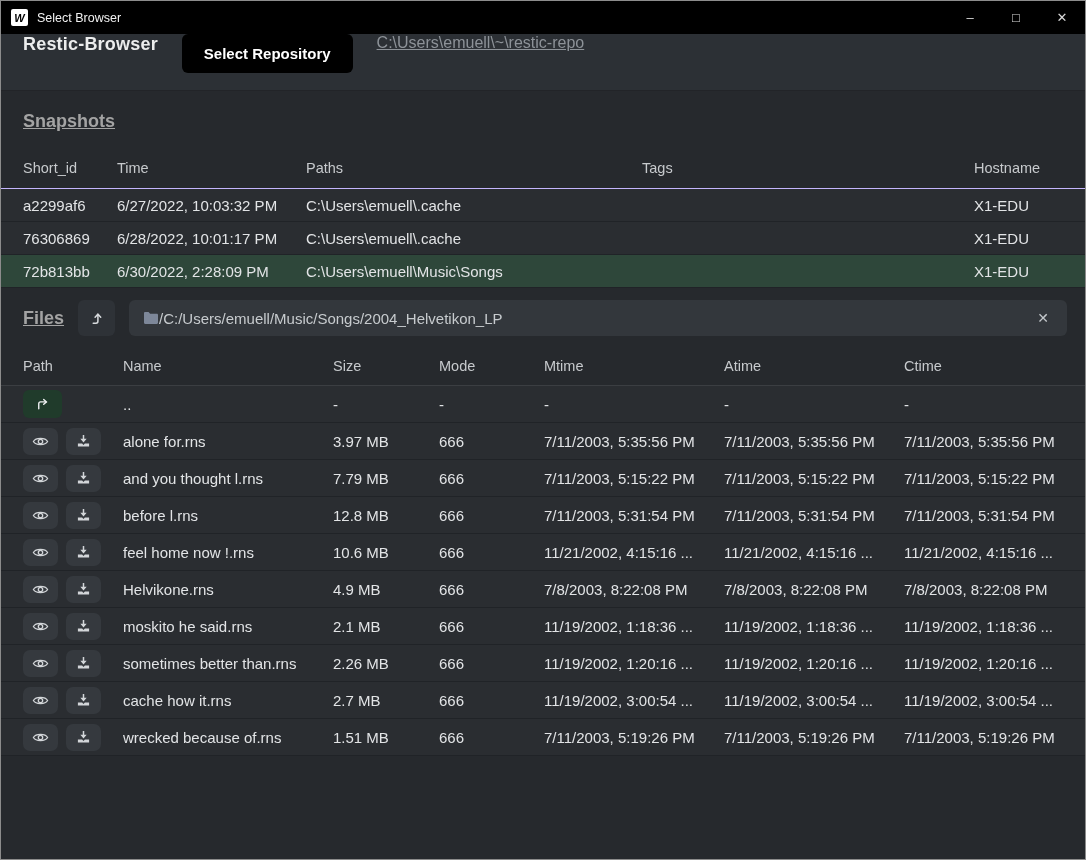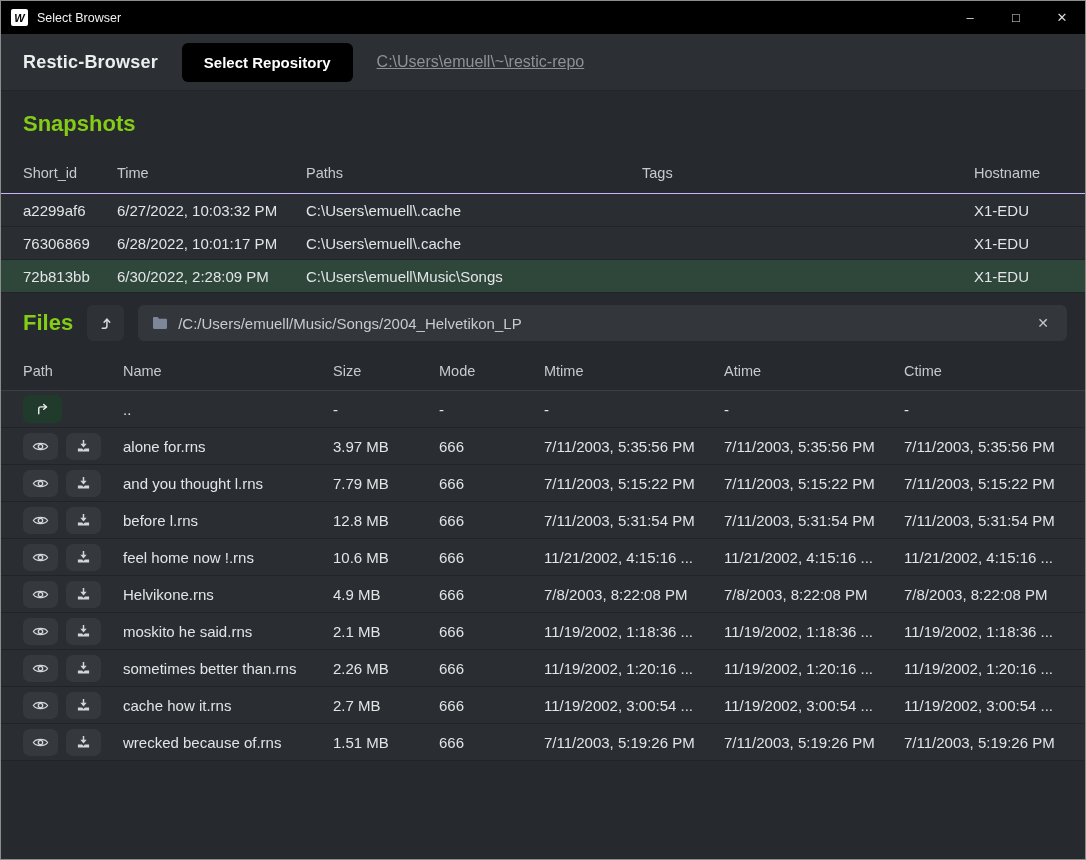--- a/index.html
+++ b/index.html
@@ -25,34 +25,34 @@
   }
   .window-title { font-size:12.5px; color:#f2f2f2; }
   .titlebar-spacer { flex:1; }
   .win-btn {
     width:46px; height:33px; display:flex; align-items:center; justify-content:center;
     color:#d9d9d9; font-size:13px; cursor:default;
   }
 
   
   .topbar {
-    height:57px; background:#2c3035; display:flex; align-items:center;
+    height:57px; background:#2c3035; display:flex; align-items:flex-start;
     padding:0 22px; gap:24px;
     border-bottom:1px solid #222428;
   }
   .app-title { font-size:18px; font-weight:bold; color:#eceded; letter-spacing:0.2px; }
   .select-repo-btn {
     background:#000000; color:#fff; font-weight:bold; font-size:15px;
     border:none; border-radius:6px; padding:11px 22px; cursor:pointer;
     font-family:inherit;
   }
   .repo-path { font-size:16px; color:#8d9298;text-decoration:underline; }
 
   
-  .section-title { font-size:22px; font-weight:bold; color:#84cc16; }
+  .section-title { font-size:18px; font-weight:bold; color:#a3a3a3;text-decoration:underline; }
   .snapshots-title { margin:20px 22px 16px 22px; }
 
   
   .thead { color:#c7cacd; font-size:14.5px; }
   .snap-grid {
     display:grid; grid-template-columns:94px 189px 336px 332px 1fr;
     padding:0 22px; align-items:center;
   }
   .snap-thead { height:41px; border-bottom:1px solid #c4b5fd; }
   .snap-row {
@@ -65,21 +65,21 @@
   
   .files-bar {
     display:flex; align-items:center; margin:11px 18px 0 22px; gap:14px; height:38px;
   }
   .up-btn {
     width:37px; height:36px; background:#2e3237; border:none; border-radius:6px;
     display:flex; align-items:center; justify-content:center; cursor:pointer;
   }
   .path-box {
     flex:1; height:36px; background:#33373c; border-radius:6px;
-    display:flex; align-items:center; padding:0 14px; gap:10px;
+    display:flex; align-items:center; padding:0 14px; 
   }
   .path-text { flex:1; font-size:15px; color:#c7cbce; white-space:nowrap; overflow:hidden; }
   .clear-btn {
     background:none; border:none; color:#c3c7cb; font-size:14px; cursor:pointer;
     padding:2px 4px; font-family:inherit;
   }
 
   .files-grid {
     display:grid; grid-template-columns:100px 210px 106px 105px 180px 180px 1fr;
     padding:0 22px; align-items:center;

